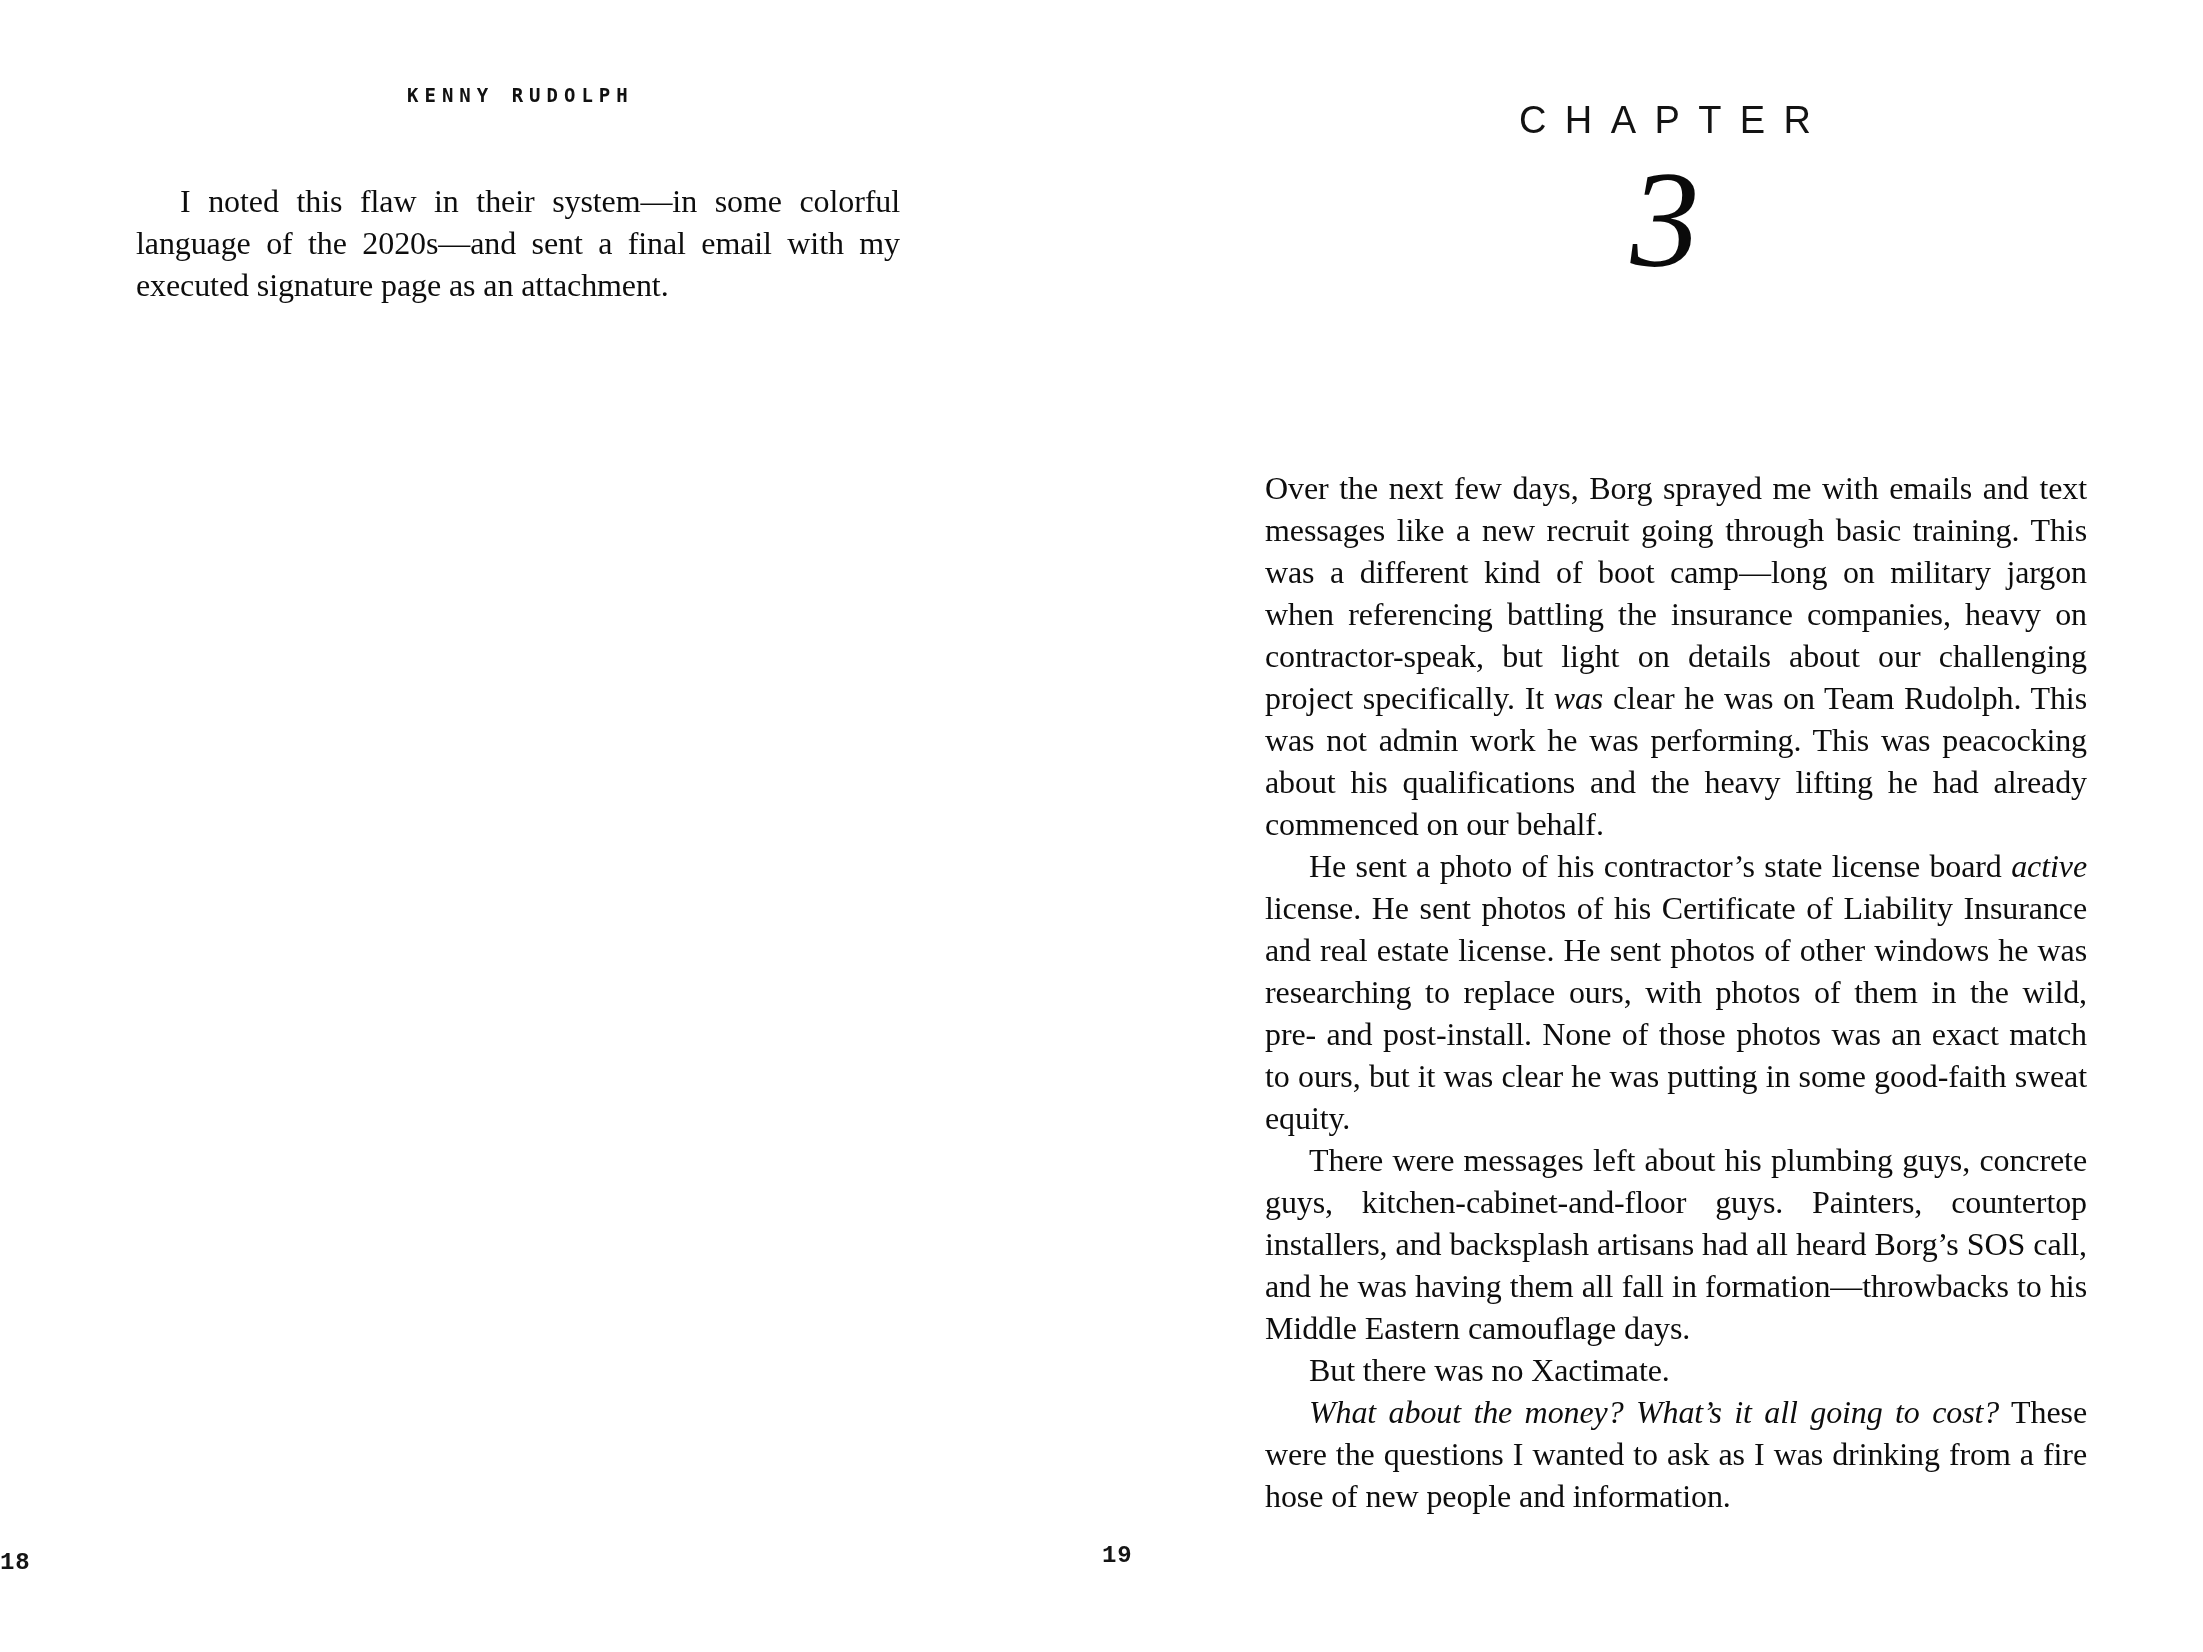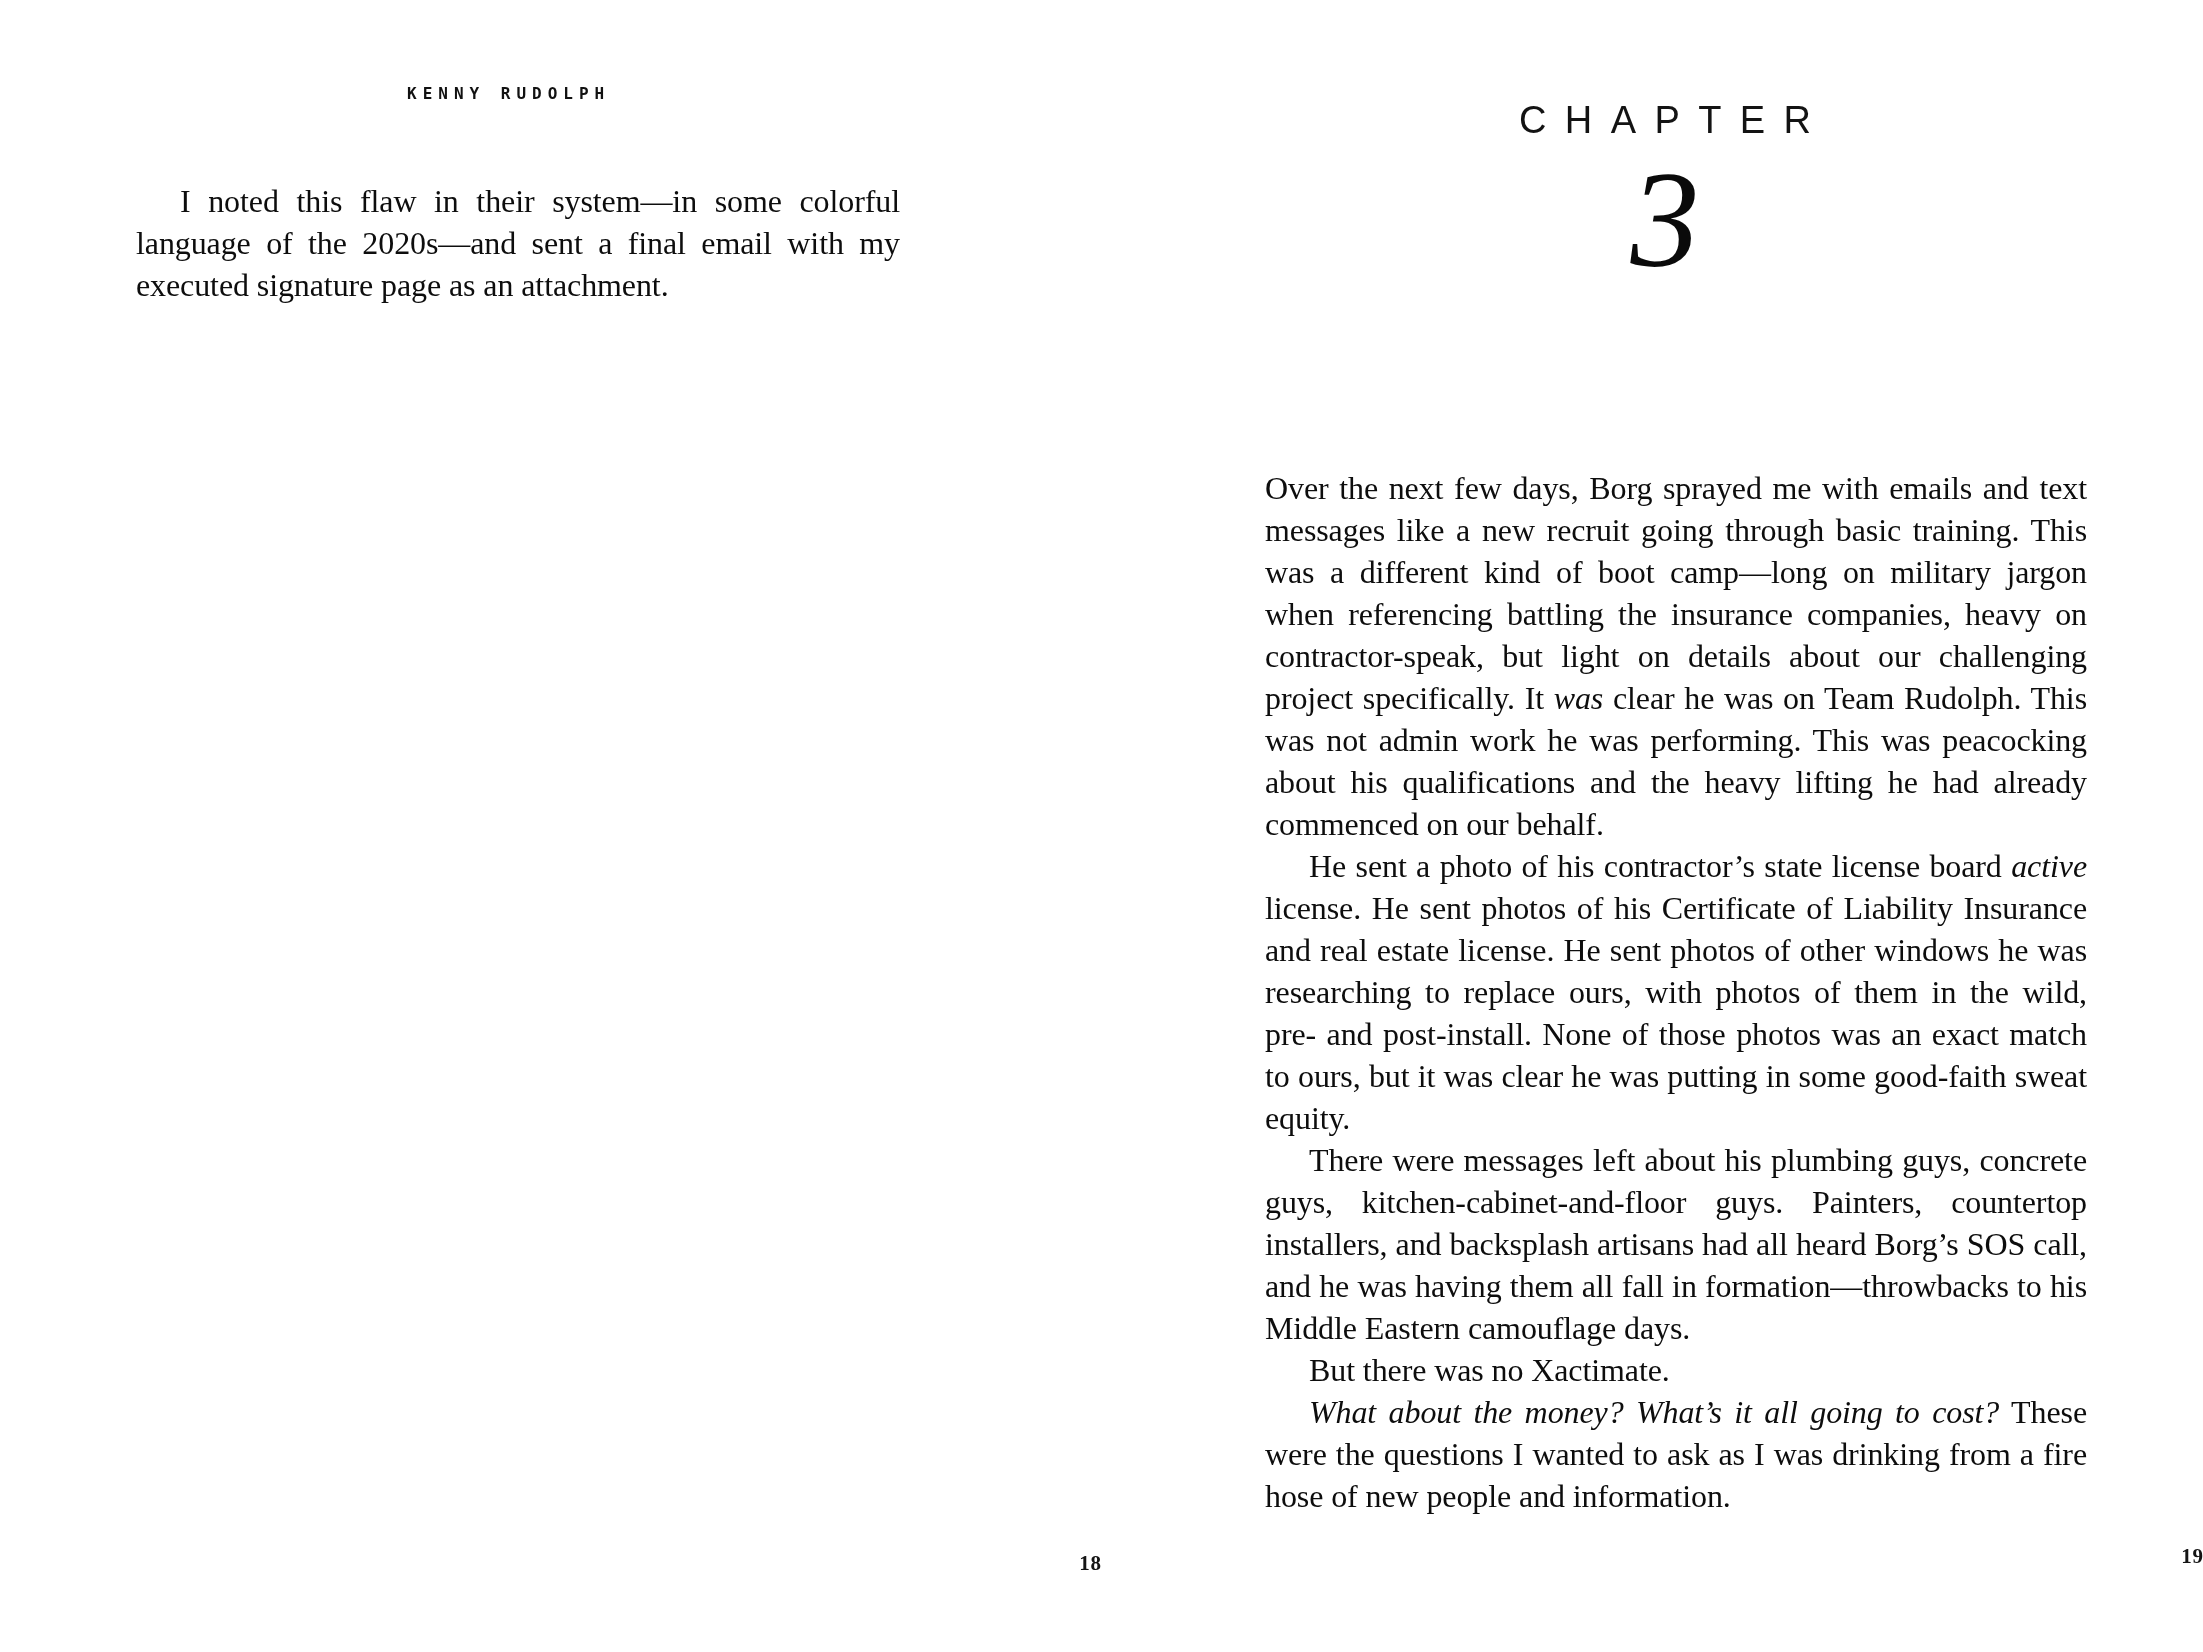--- a/index.html
+++ b/index.html
@@ -32,21 +32,21 @@
     height: 1653px;
     box-sizing: border-box;
   }
 
   
   .running-head {
     position: absolute;
     top: 84px;
     left: 407px;
     font-family: "DejaVu Sans Mono", "Liberation Mono", monospace;
-    font-size: 16px;
+    font-size: 19px;
     font-weight: 700;
     letter-spacing: 6px;
     color: #111111;
     white-space: nowrap;
   }
 
   
   .textblock-left {
     position: absolute;
     top: 180px;
@@ -109,23 +109,23 @@
     line-height: 1.05;
     color: #0a0a0a;
     letter-spacing: 0;
   }
 
   
   .folio {
     position: absolute;
     bottom: 79px;
     width: 100%;
-    text-align: right;
-    font-family: Liberation Serif, serif;
-    font-size: 21px;
+    text-align: left;
+    font-family: Liberation Mono, monospace;
+    font-size: 24px;
     font-weight: 700;
     letter-spacing: 0.9px;
     color: #141414;
   }
 
   .page-left .folio { bottom: 77px; }
   .page-right .folio { bottom: 84px; }
 </style>
 </head>
 <body>

